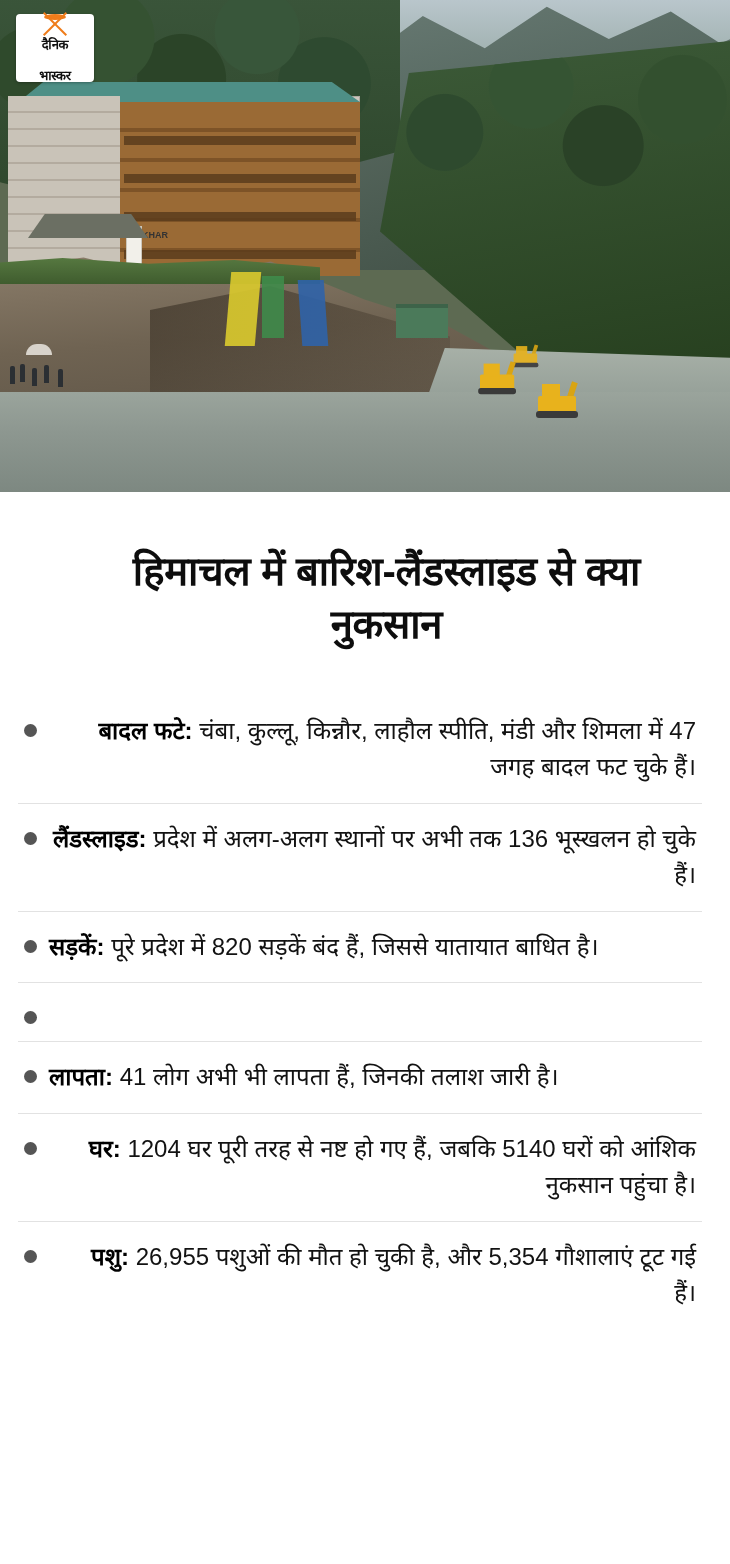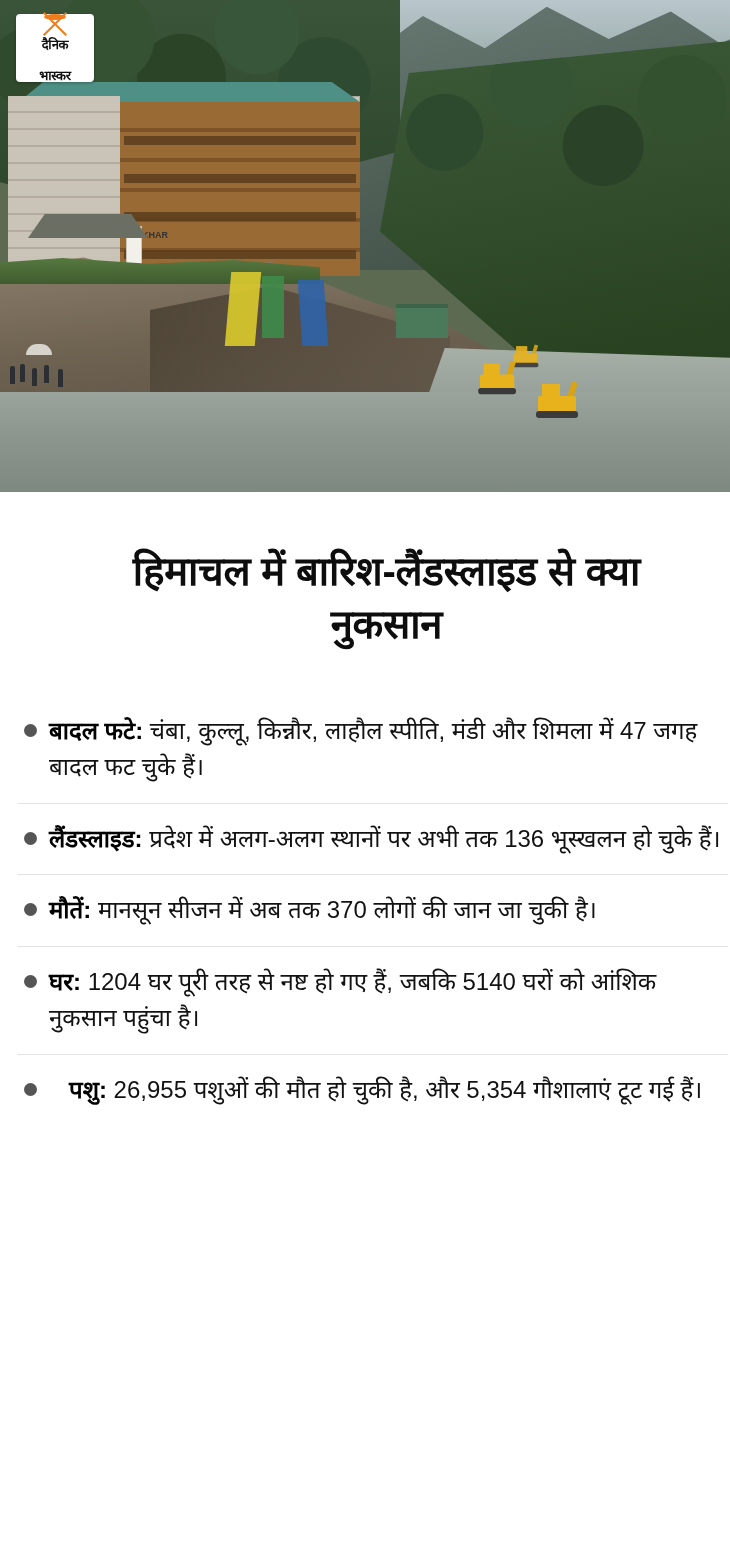--- a/index.html
+++ b/index.html
@@ -263,21 +263,22 @@
     font-size: 40px;
     line-height: 1.33;
     font-weight: 700;
     color: #0d0d0d;
     letter-spacing: -.2px;
     margin-left: 43px;
   }
 
   
   .facts {
-    padding: 4px 2px 26px 18px;
+    padding: 4px 28px 26px 18px;
+    text-align: right;
   }
   .fact {
     display: flex;
     align-items: flex-start;
     gap: 12px;
     padding: 17px 6px 17px 6px;
     border-bottom: 1px solid #e2e2e2;
   }
   .fact:last-child { border-bottom: none; gap: 32px; }
   .dot {
@@ -379,29 +380,38 @@
       </div>
     </div>
 
     <div class="fact">
       <span class="dot"></span>
       <div class="fact-text">
         <b>लैंडस्लाइड:</b><span> प्रदेश में अलग-अलग स्थानों पर अभी तक 136 भूस्खलन हो चुके हैं।</span>
       </div>
     </div>
 
-
-
-    <div class="fact">
-      <span class="dot"></span>
-      <div class="fact-text">
-        <b>मौतें:</b><span> मानसून सीजन में अब तक 370 लोगों की जान जा चुकी है।</span>
-      </div>
-    </div>
-
+    <div class="fact">
+      <span class="dot"></span>
+      <div class="fact-text">
+        <b>सड़कें:</b><span> पूरे प्रदेश में 820 सड़कें बंद हैं, जिससे यातायात बाधित है।</span>
+      </div>
+    </div>
+
+
+    <div class="fact">
+      <span class="dot"></span>
+    </div>
+
+    <div class="fact">
+      <span class="dot"></span>
+      <div class="fact-text">
+        <b>लापता:</b><span> 41 लोग अभी भी लापता हैं, जिनकी तलाश जारी है।</span>
+      </div>
+    </div>
 
     <div class="fact">
       <span class="dot"></span>
       <div class="fact-text">
         <b>घर:</b><span> 1204 घर पूरी तरह से नष्ट हो गए हैं, जबकि 5140 घरों को आंशिक नुकसान पहुंचा है।</span>
       </div>
     </div>
 
     <div class="fact">
       <span class="dot"></span>

